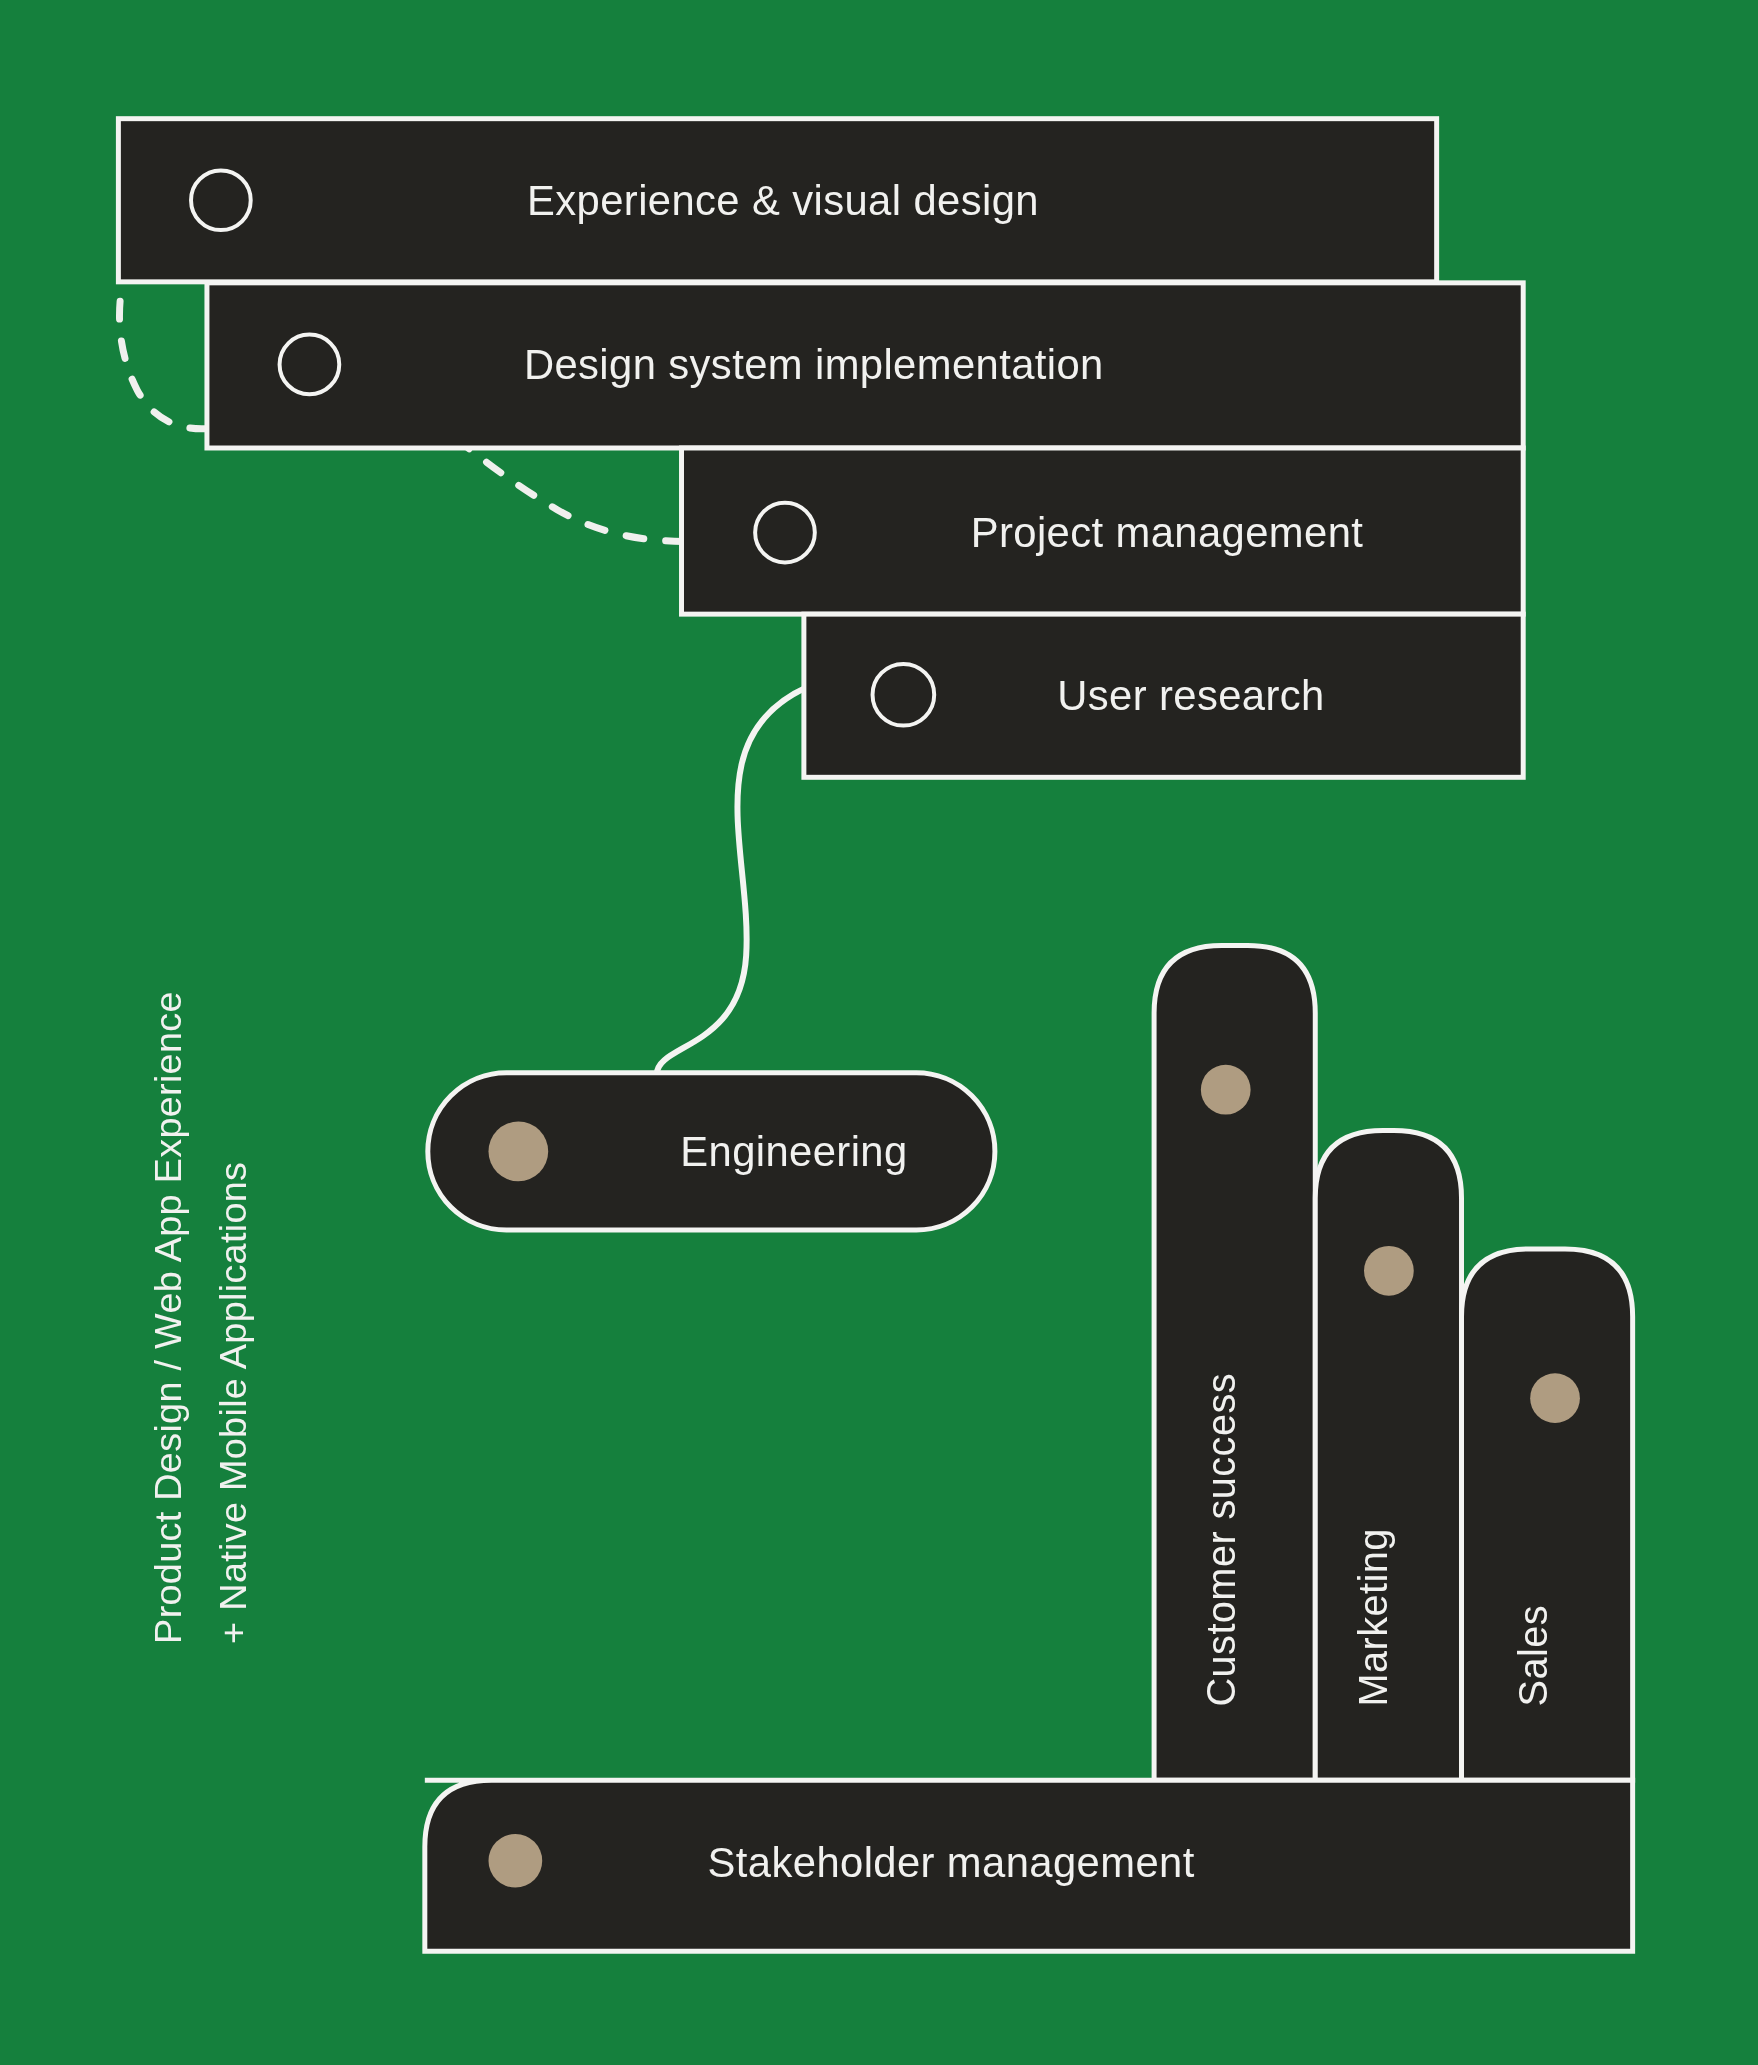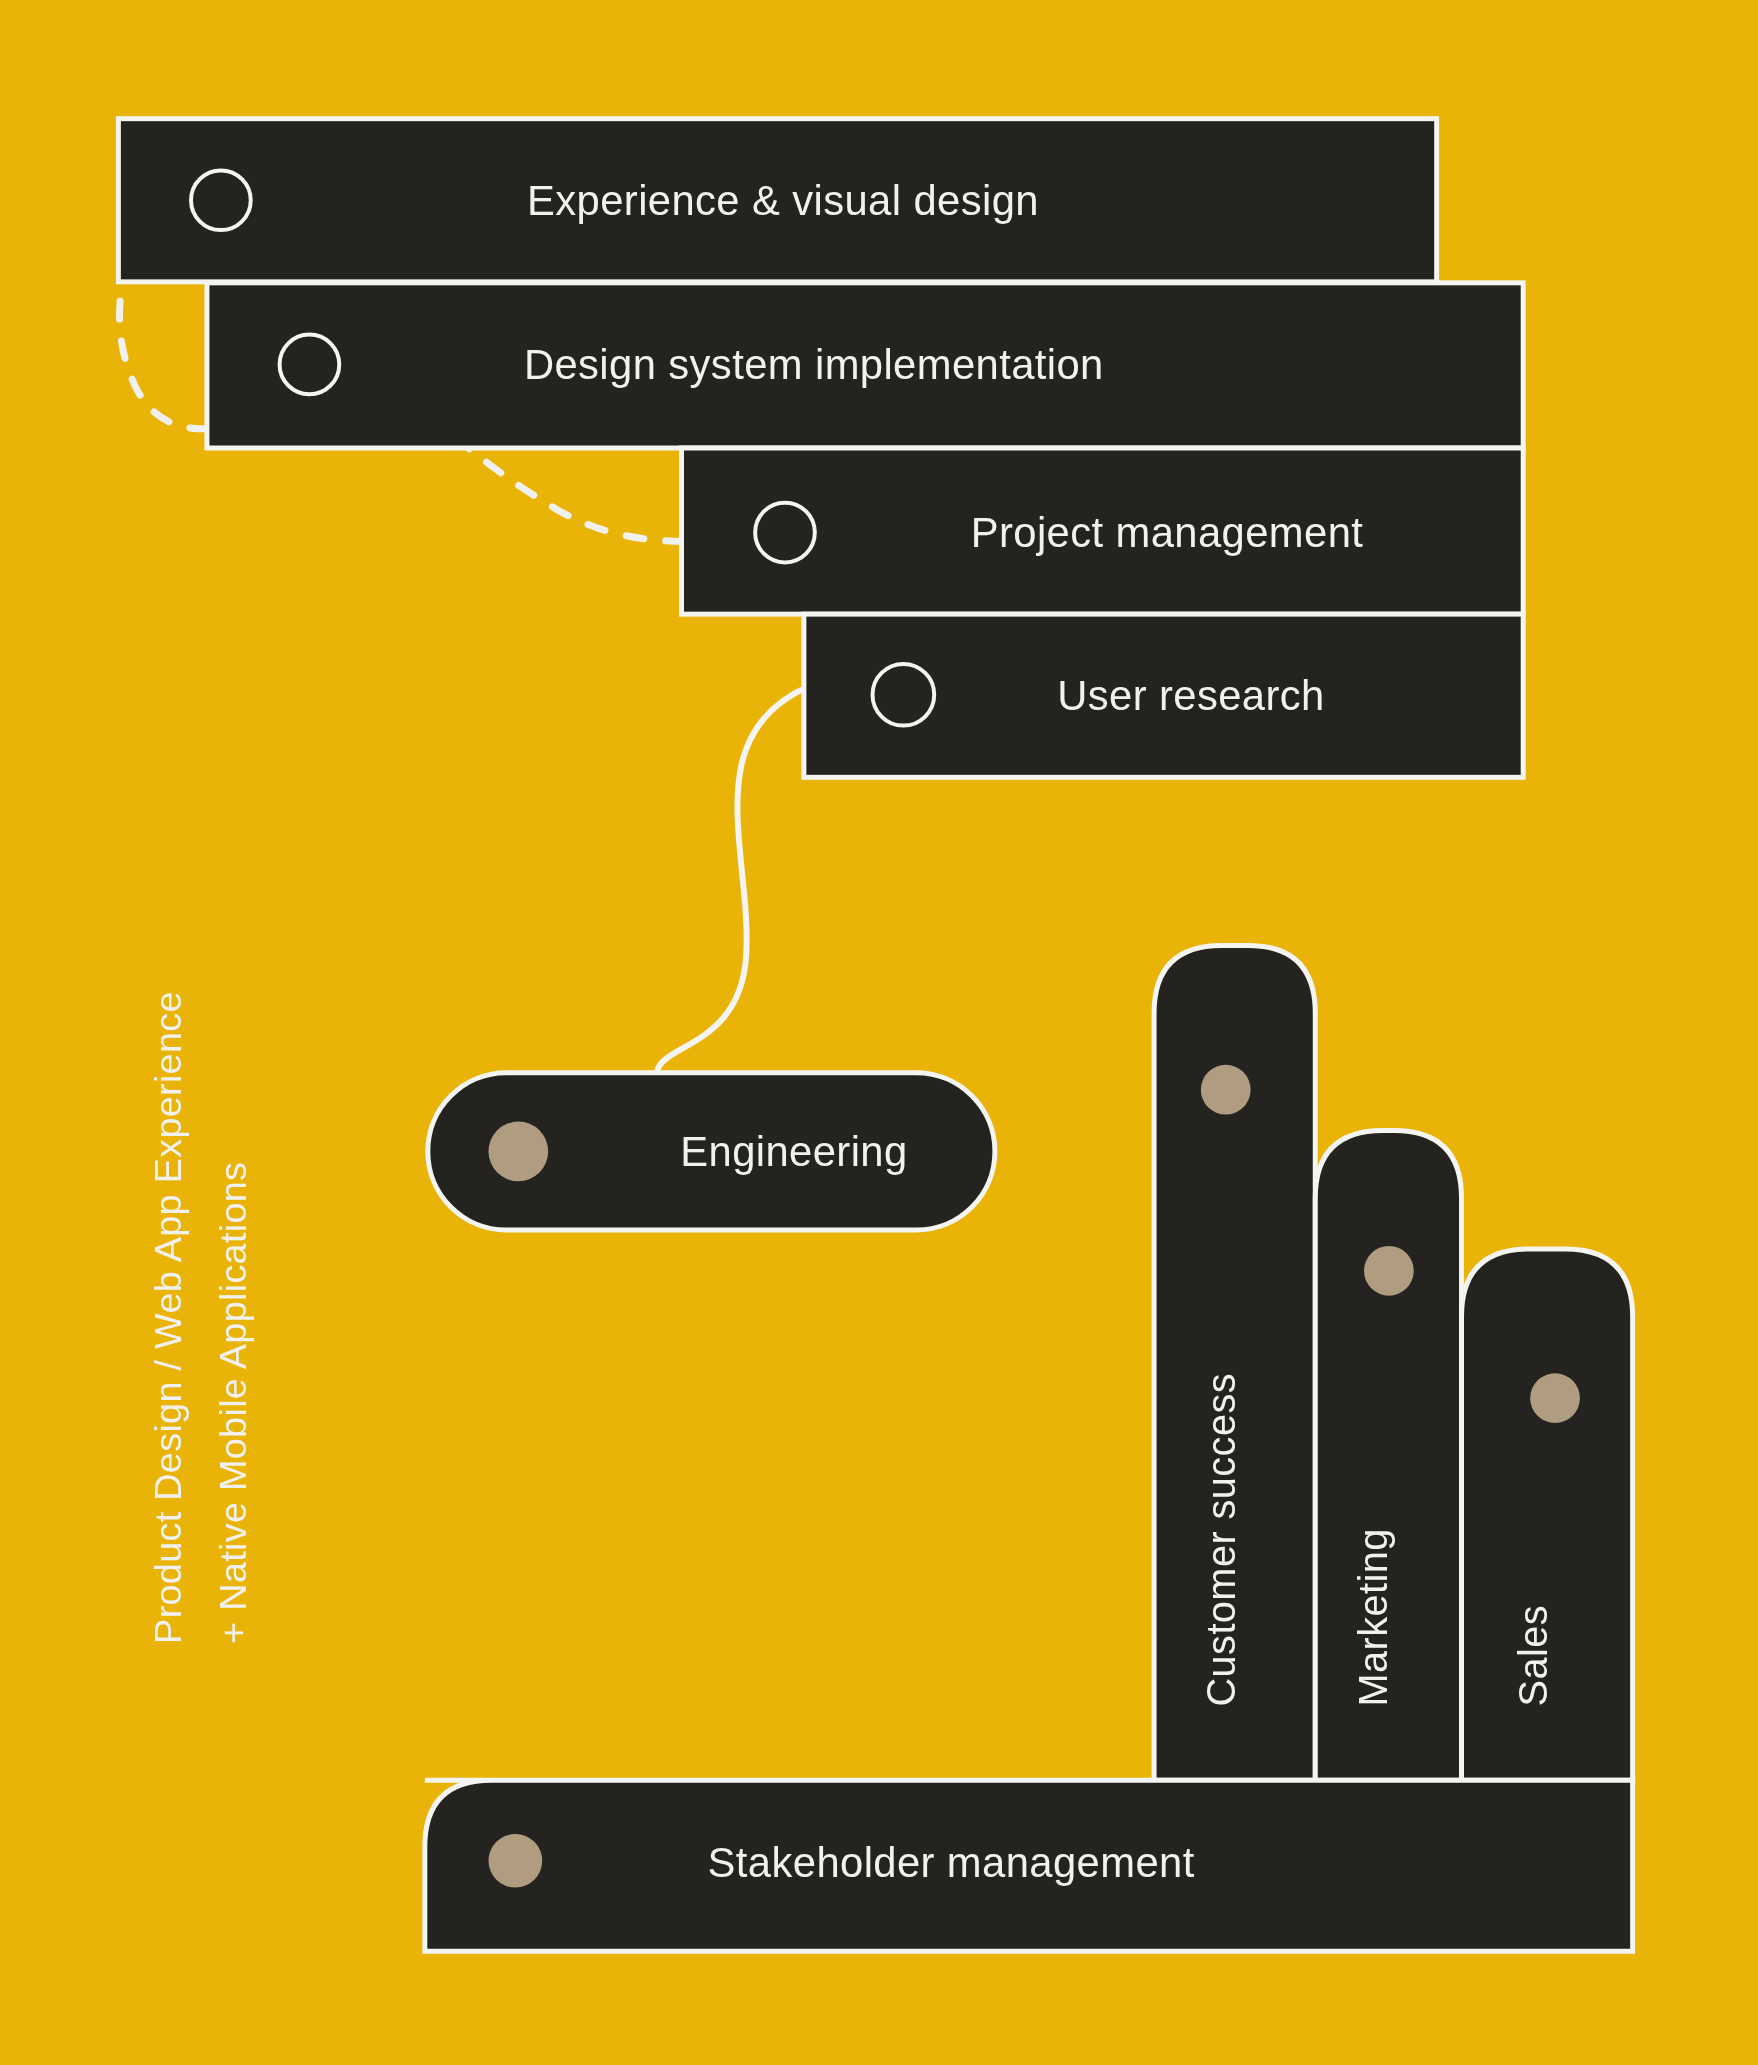--- a/index.html
+++ b/index.html
@@ -10,21 +10,21 @@
   body {
     width: 1758px;
     height: 2066px;
     overflow: hidden;
     font-family: "Liberation Sans", sans-serif;
   }
   #stage {
     position: relative;
     width: 1758px;
     height: 2066px;
-    background: #eab308;
+    background: #15803d;
   }
   svg.diagram {
     position: absolute;
     inset: 0;
     width: 1758px;
     height: 2066px;
     display: block;
   }
   .stroke-box-fill {
     fill: #242320;

